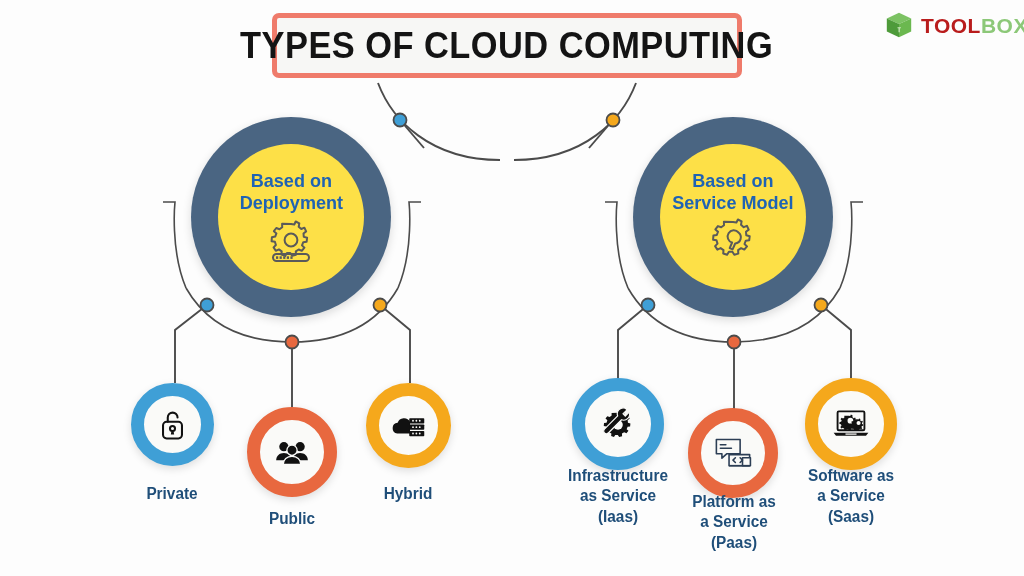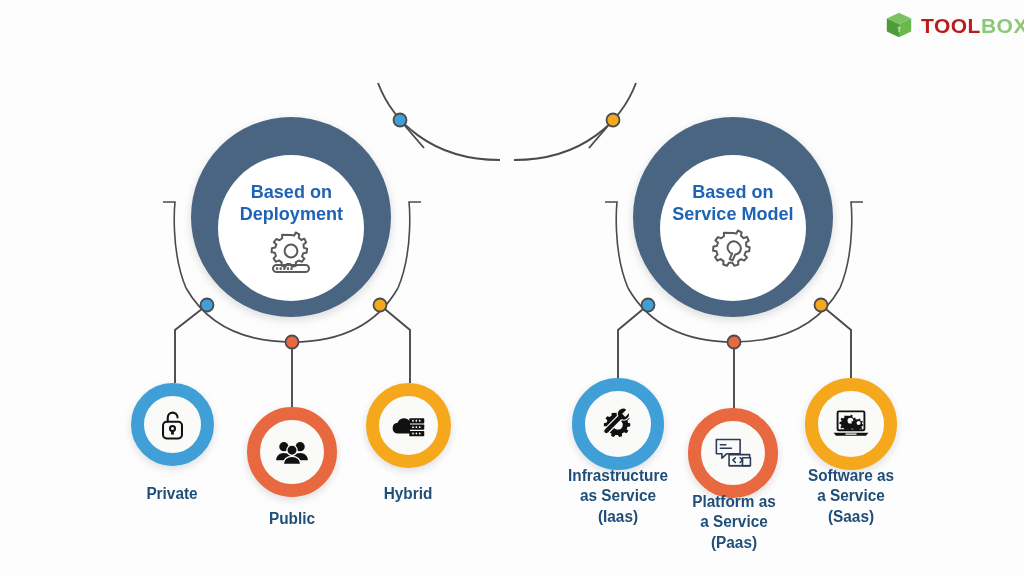--- a/index.html
+++ b/index.html
@@ -73,24 +73,24 @@
   .hub {
     position: absolute;
     width: 200px;
     height: 200px;
     border-radius: 50%;
     background: #4a6582;
     box-shadow: 0 3px 10px rgba(0,0,0,0.14);
   }
   .hub .inner {
     position: absolute;
-    left: 27px; top: 38px;
+    left: 27px; top: 27px;
     width: 146px; height: 146px;
     border-radius: 50%;
-    background: #ffffff;
+    background: #fde047;
     display: flex;
     flex-direction: column;
     align-items: center;
     justify-content: center;
   }
   .hub-title {
     font-family: "Liberation Sans Narrow", "Liberation Sans", sans-serif;
     font-size: 19px;
     font-weight: bold;
     color: #1f63b4;
@@ -143,20 +143,23 @@
       <path d="M16 3 L29 9 L16 15 L3 9 Z" fill="#7cc263"></path>
       <path d="M3 9 L16 15 L16 29 L3 23 Z" fill="#4e9b3a"></path>
       <path d="M29 9 L16 15 L16 29 L29 23 Z" fill="#6bb84f"></path>
       <path d="M14.4 18.3 h3.6 v1.3 h-1.2 v4.2 h-1.3 v-4.2 h-1.1 z" fill="#cfe8c2"></path>
     </svg>
     <div class="wordmark">
       <span class="wm-a">TOOL</span><span class="wm-b">BOX</span>
     </div>
   </div>
 
+  <div id="title-box">
+    <div id="title-text">TYPES OF CLOUD COMPUTING</div>
+  </div>
 
   <svg id="wires">
     <g fill="none" stroke="#4b4b4b" stroke-width="1.9">
 
       <path d="M 378 83 C 392 120 430 160 500 160"></path>
       <path d="M 636 83 C 622 120 584 160 514 160"></path>
 
       <path d="M 400 120 L 424 148"></path>
       <path d="M 613 120 L 589 148"></path>
 

